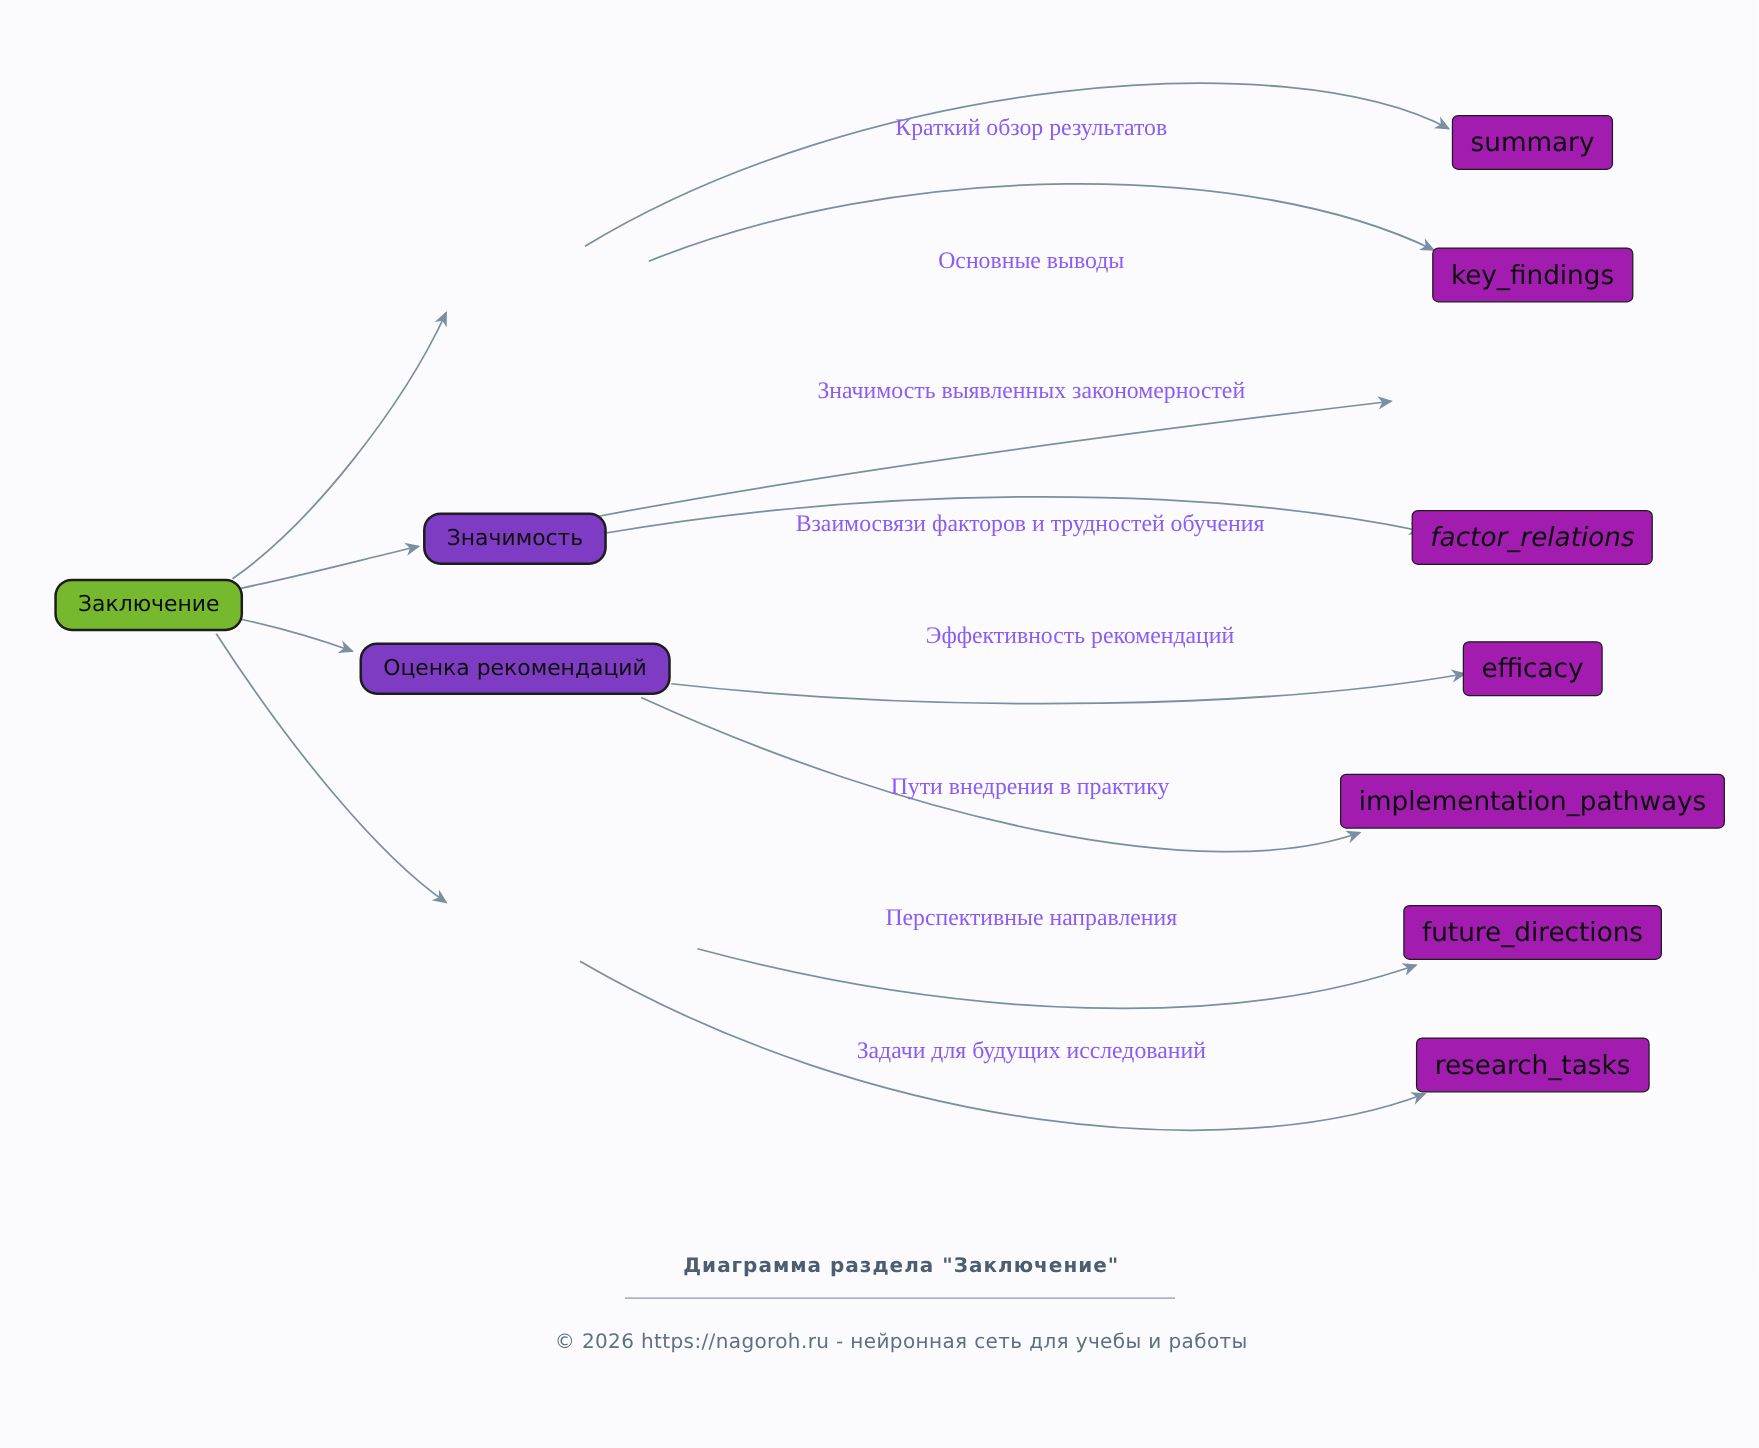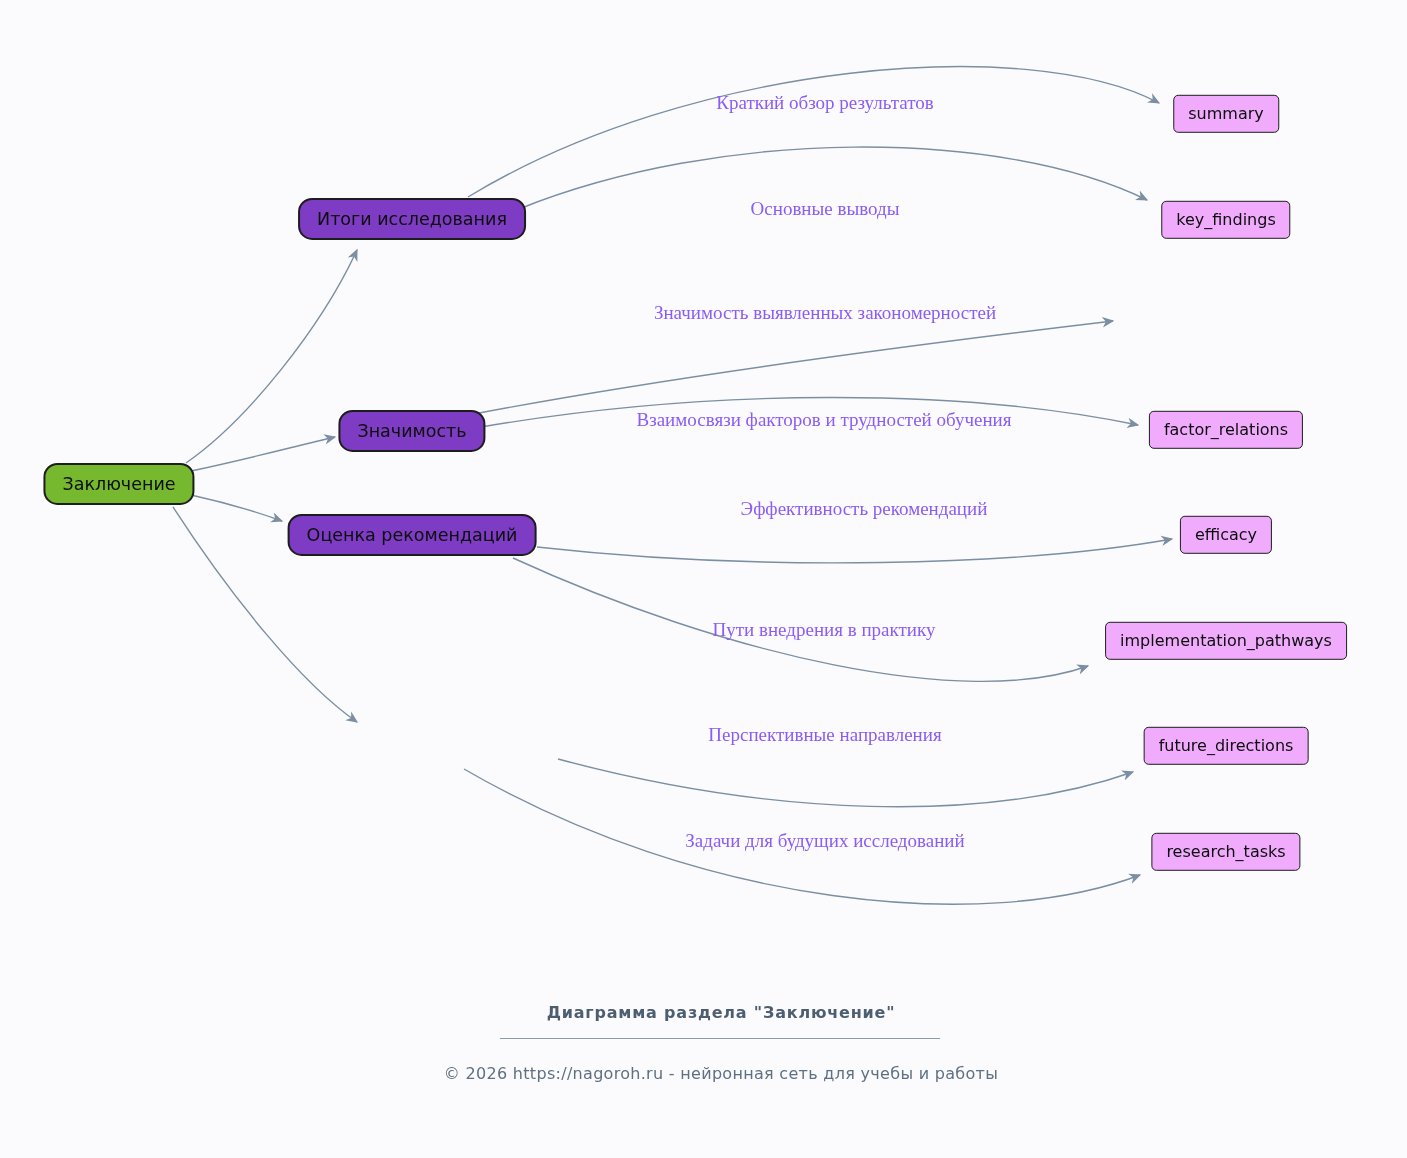--- a/index.html
+++ b/index.html
@@ -19,24 +19,24 @@
     border: 2px solid #1d1d1d;
     border-radius: 14px;
     padding: 9px 17px;
     font-size: 17.5px;
     color: #0d0d0d;
     line-height: 1.15;
   }
   .root   { background: #76b82e; }
   .branch { background: #7d3cc3; }
   .leaf {
-    background: #f0abfc;
+    background: #a21caf;
     border-width: 1.7px;
     border-radius: 5px;
-    font-size: 16px;
+    font-size: 21px;
     padding: 9px 14px;
   }
   .edge-label {
     position: absolute;
     transform: translate(-50%, -50%);
     white-space: nowrap;
     font-family: "Liberation Serif", "DejaVu Serif", serif;
     font-size: 19px;
     color: #8b5cf6;
   }
@@ -90,36 +90,35 @@
       <path d="M 481,427 C 710,388 960,388 1138,425" marker-end="url(#arrow)"></path>
       <path d="M 537,547 C 760,572 1020,566 1172,539" marker-end="url(#arrow)"></path>
       <path d="M 513,558 C 725,655 965,710 1088,666" marker-end="url(#arrow)"></path>
       <path d="M 558,759 C 770,816 985,824 1133,772" marker-end="url(#arrow)"></path>
       <path d="M 464,769 C 700,906 985,934 1140,875" marker-end="url(#arrow)"></path>
     </g>
   </svg>
 
   <div class="node root" style="left:119px; top:484px;">Заключение</div>
 
-  <div class="node branch" style="left:412px; top:219px;">Итоги исследования</div>
   <div class="node branch" style="left:412px; top:431px;">Значимость</div>
   <div class="node branch" style="left:412px; top:535px;">Оценка рекомендаций</div>
 
   <div class="edge-label" style="left:825px; top:103px;">Краткий обзор результатов</div>
   <div class="edge-label" style="left:825px; top:209px;">Основные выводы</div>
   <div class="edge-label" style="left:825px; top:313px;">Значимость выявленных закономерностей</div>
   <div class="edge-label" style="left:824px; top:420px;">Взаимосвязи факторов и трудностей обучения</div>
   <div class="edge-label" style="left:825px; top:509px;margin-left:39px;">Эффективность рекомендаций</div>
   <div class="edge-label" style="left:824px; top:630px;">Пути внедрения в практику</div>
   <div class="edge-label" style="left:825px; top:735px;text-align:right;">Перспективные направления</div>
   <div class="edge-label" style="left:825px; top:841px;">Задачи для будущих исследований</div>
 
   <div class="node leaf" style="left:1226px; top:114px;">summary</div>
   <div class="node leaf" style="left:1226px; top:220px;">key_findings</div>
-  <div class="node leaf" style="left:1226px; top:430px;">factor_relations</div>
+  <div class="node leaf" style="left:1226px; top:430px;font-style:italic;">factor_relations</div>
   <div class="node leaf" style="left:1226px; top:535px;">efficacy</div>
   <div class="node leaf" style="left:1226px; top:641px;">implementation_pathways</div>
   <div class="node leaf" style="left:1226px; top:746px;">future_directions</div>
   <div class="node leaf" style="left:1226px; top:852px;">research_tasks</div>
 
   <div class="footer-title">Диаграмма раздела "Заключение"</div>
   <div class="footer-divider"></div>
   <div class="footer-copyright">© 2026 https://nagoroh.ru - нейронная сеть для учебы и работы</div>
 
 </div>

